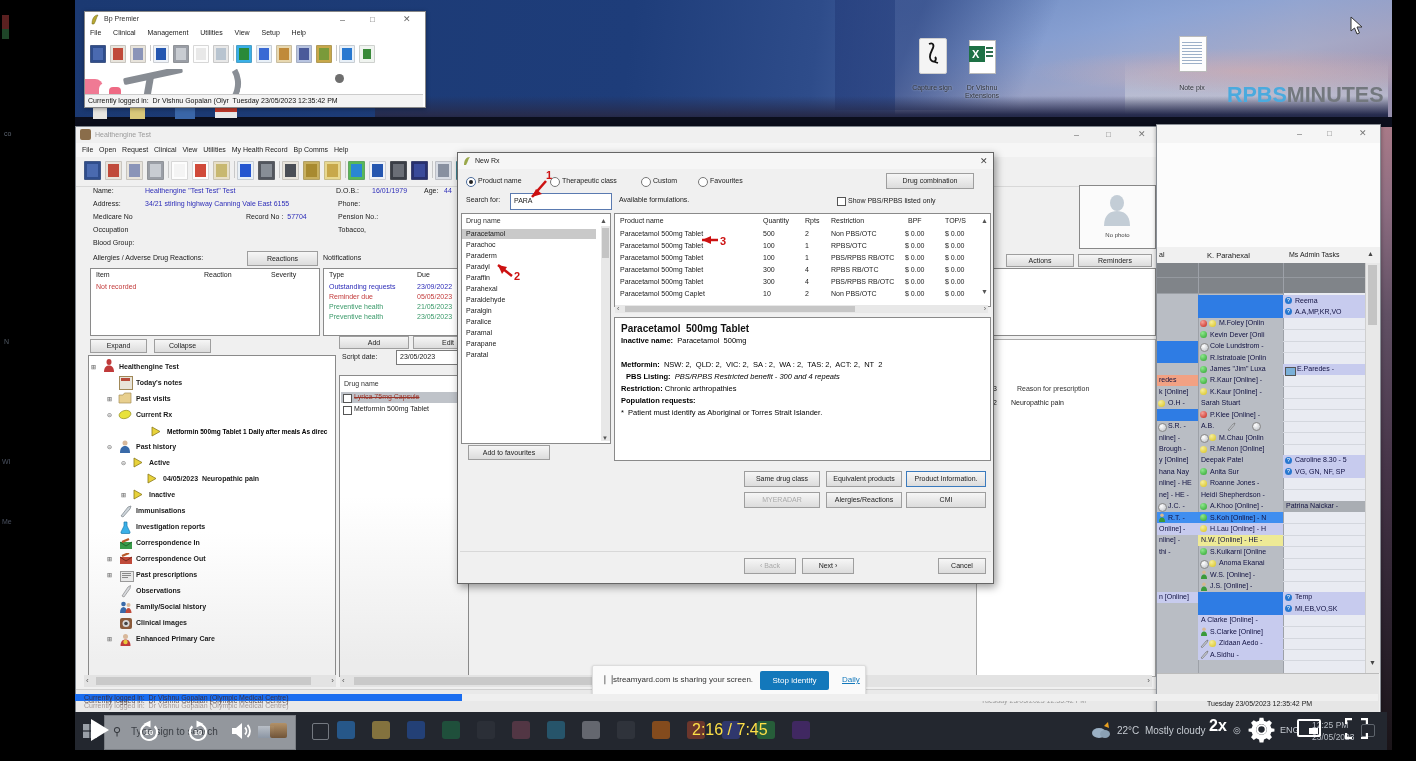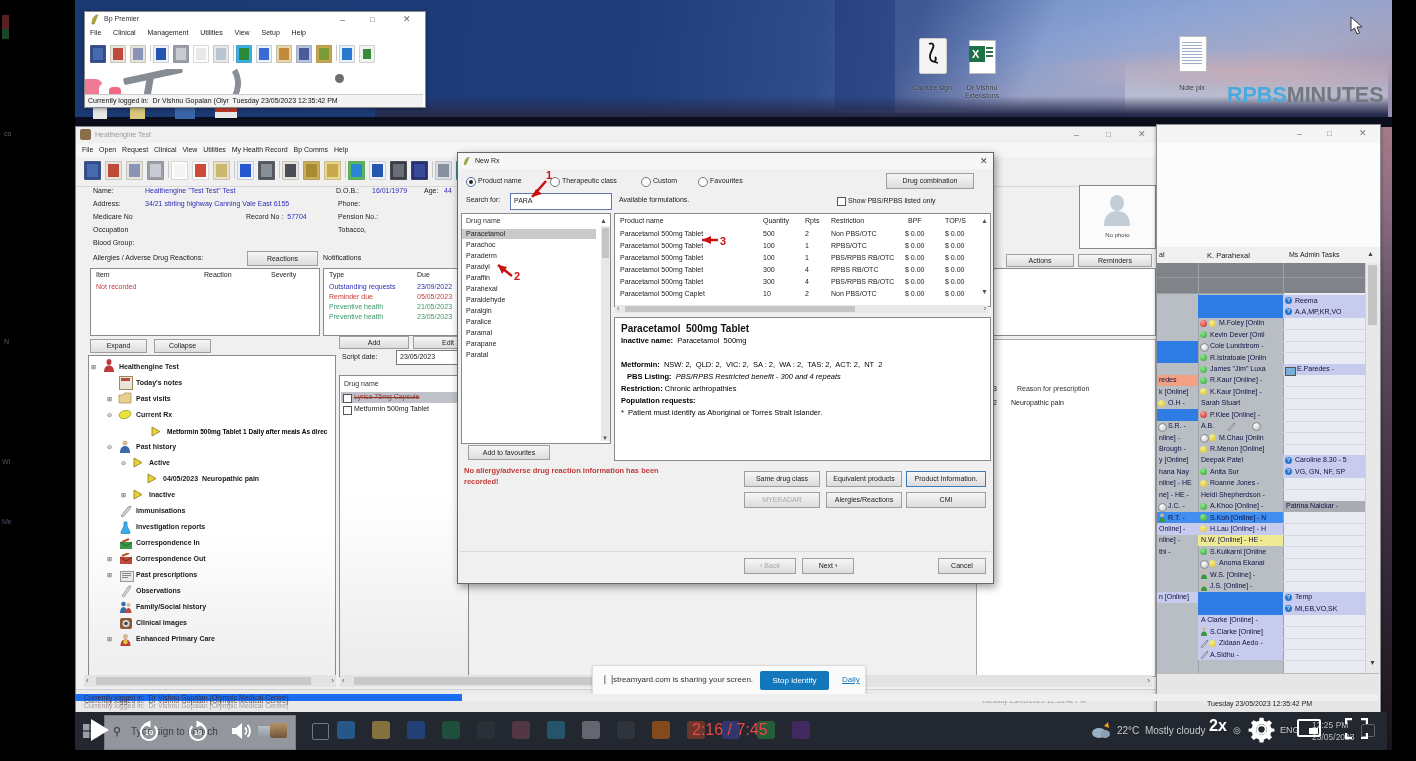--- a/index.html
+++ b/index.html
@@ -661,21 +661,20 @@
         <span style="position:absolute;left:1px;bottom:0;font-size:6px;color:#555;">▼</span>
       </div>
   </div>
 
   <svg class="a" style="left:30px;top:103px;" width="40" height="30" viewBox="0 0 40 30">
       <text x="26" y="24" fill="#cc1111" font-size="11" font-weight="bold">2</text>
       <path d="M24 20 L10 9" stroke="#cc1111" stroke-width="2.5"></path>
       <path d="M10 9 l4 9 l5 -7 z" fill="#cc1111"></path>
     </svg>
   <div class="b" style="left:10px;top:292px;width:82px;height:15px;line-height:13px;">Add to favourites</div>
-  <div class="a" style="left:6px;top:312px;width:300px;font-size:7.5px;font-weight:bold;color:#c23a3a;line-height:11px;">No allergy/adverse drug reaction information has been<br>recorded!</div>
 
   <div class="a" style="left:156px;top:60px;width:375px;height:92px;background:#fff;border:1px solid #8a8a8a;">
     <span class="a t7" style="left:5px;top:3px;">Product name</span>
     <span class="a t7" style="left:148px;top:3px;">Quantity</span>
     <span class="a t7" style="left:190px;top:3px;">Rpts</span>
     <span class="a t7" style="left:216px;top:3px;">Restriction</span>
     <span class="a t7" style="left:293px;top:3px;">BPF</span>
     <span class="a t7" style="left:330px;top:3px;">TOP/S</span>
     <span class="a" style="right:2px;top:3px;font-size:7px;color:#555;">▲</span>
     <span class="a t7" style="left:5px;top:16px;">Paracetamol 500mg Tablet</span>
@@ -725,21 +724,21 @@
   <svg class="a" style="left:236px;top:79px;" width="40" height="20" viewBox="0 0 40 20">
       <text x="26" y="13" fill="#cc1111" font-size="11" font-weight="bold">3</text>
       <path d="M24 8 L8 8" stroke="#cc1111" stroke-width="2.5"></path>
       <path d="M8 8 l9 -4 l0 8 z" fill="#cc1111"></path>
     </svg>
 
   <div class="a" style="left:156px;top:164px;width:375px;height:142px;background:#fff;border:1px solid #8a8a8a;">
     <div class="a" style="left:6px;top:5px;font-size:10px;font-weight:bold;color:#111;">Paracetamol&nbsp; 500mg Tablet</div>
     <div class="a" style="left:6px;top:18px;font-size:7.5px;"><b>Inactive name:</b>&nbsp; Paracetamol&nbsp; 500mg</div>
     <div class="a" style="left:6px;top:42px;font-size:7.5px;"><b>Metformin:</b>&nbsp; NSW: 2,&nbsp; QLD: 2,&nbsp; VIC: 2,&nbsp; SA : 2,&nbsp; WA : 2,&nbsp; TAS: 2,&nbsp; ACT: 2,&nbsp; NT&nbsp; 2</div>
-    <div class="a" style="left:12px;top:54px;font-size:7.5px;"><b>PBS Listing:</b>&nbsp; <i>PBS/RPBS Restricted benefit - 300 and 4 repeats</i></div>
+    <div class="a" style="left:0;top:54px;font-size:7.5px;padding-left:11px;"><b>PBS Listing:</b>&nbsp; <i>PBS/RPBS Restricted benefit - 300 and 4 repeats</i></div>
     <div class="a" style="left:6px;top:66px;font-size:7.5px;"><b>Restriction:</b> Chronic arthropathies</div>
     <div class="a" style="left:6px;top:78px;font-size:7.5px;"><b>Population requests:</b></div>
     <div class="a" style="left:6px;top:90px;font-size:7.5px;">*&nbsp; Patient must identify as Aboriginal or Torres Strait Islander.</div>
   </div>
 
   <div class="b" style="left:286px;top:318px;width:76px;height:16px;line-height:14px;">Same drug class</div>
   <div class="b" style="left:368px;top:318px;width:76px;height:16px;line-height:14px;">Equivalent products</div>
   <div class="b" style="left:448px;top:318px;width:80px;height:16px;line-height:14px;border:1px solid #3a7abd;">Product Information.</div>
   <div class="b" style="left:286px;top:339px;width:76px;height:16px;line-height:14px;color:#aaa;">MYERADAR</div>
   <div class="b" style="left:368px;top:339px;width:76px;height:16px;line-height:14px;">Alergies/Reactions</div>
@@ -816,21 +815,21 @@
     <svg class="a" style="left:187px;top:719px;" width="22" height="24" viewBox="0 0 22 24">
 <path d="M11 5 A 8 8 0 1 1 5.34 7.34" stroke="#fff" stroke-width="2.1" fill="none"></path>
 <path d="M9.5 1.4 L9.5 8.6 L16.6 5 Z" fill="#fff"></path>
 <text x="11" y="16" fill="#fff" font-size="7.5" font-weight="bold" text-anchor="middle" font-family="Liberation Sans">10</text>
     </svg>
     <svg class="a" style="left:230px;top:721px;" width="24" height="20" viewBox="0 0 24 20">
 <path d="M2 7 L6 7 L12 2 L12 18 L6 13 L2 13 Z" fill="#fff"></path>
 <path d="M15 6.5 A 5 5 0 0 1 15 13.5" stroke="#fff" stroke-width="1.8" fill="none"></path>
 <path d="M17.5 4 A 8.5 8.5 0 0 1 17.5 16" stroke="#fff" stroke-width="1.8" fill="none"></path>
     </svg>
-    <span class="a" style="left:692px;top:721px;color:#ef4444;font-size:16px;">2:16 / 7:45</span>
+    <span class="a" style="left:692px;top:721px;color:#fde047;font-size:16px;">2:16 / 7:45</span>
     <span class="a" style="left:1209px;top:717px;color:#fff;font-size:16px;font-weight:bold;">2x</span>
     <svg class="a" style="left:1248px;top:716px;" width="27" height="27" viewBox="0 0 24 24">
       <path fill="none" stroke="#fff" stroke-width="1.8" d="M12 8.2 A3.8 3.8 0 1 0 12 15.8 A3.8 3.8 0 1 0 12 8.2 Z"></path>
       <path fill="#fff" d="M10.3 1.5 L13.7 1.5 L14.2 4.2 L16.6 5.2 L18.9 3.7 L21.3 6.1 L19.8 8.4 L20.8 10.8 L23.5 11.3 L23.5 13.7 L20.8 14.2 L19.8 16.6 L21.3 18.9 L18.9 21.3 L16.6 19.8 L14.2 20.8 L13.7 23.5 L10.3 23.5 L9.8 20.8 L7.4 19.8 L5.1 21.3 L2.7 18.9 L4.2 16.6 L3.2 14.2 L0.5 13.7 L0.5 11.3 L3.2 10.8 L4.2 8.4 L2.7 6.1 L5.1 3.7 L7.4 5.2 L9.8 4.2 Z M12 7.2 A4.8 4.8 0 1 1 12 16.8 A4.8 4.8 0 1 1 12 7.2 Z" fill-rule="evenodd"></path>
     </svg>
     <div class="a" style="left:1297px;top:719px;width:20px;height:14px;border:2px solid #fff;border-radius:2px;">
       <div style="position:absolute;right:1px;bottom:1px;width:9px;height:6px;background:#fff;"></div>
     </div>
     <svg class="a" style="left:1345px;top:718px;" width="23" height="21" viewBox="0 0 23 21">
 <g stroke="#fff" stroke-width="2.4" fill="none">

